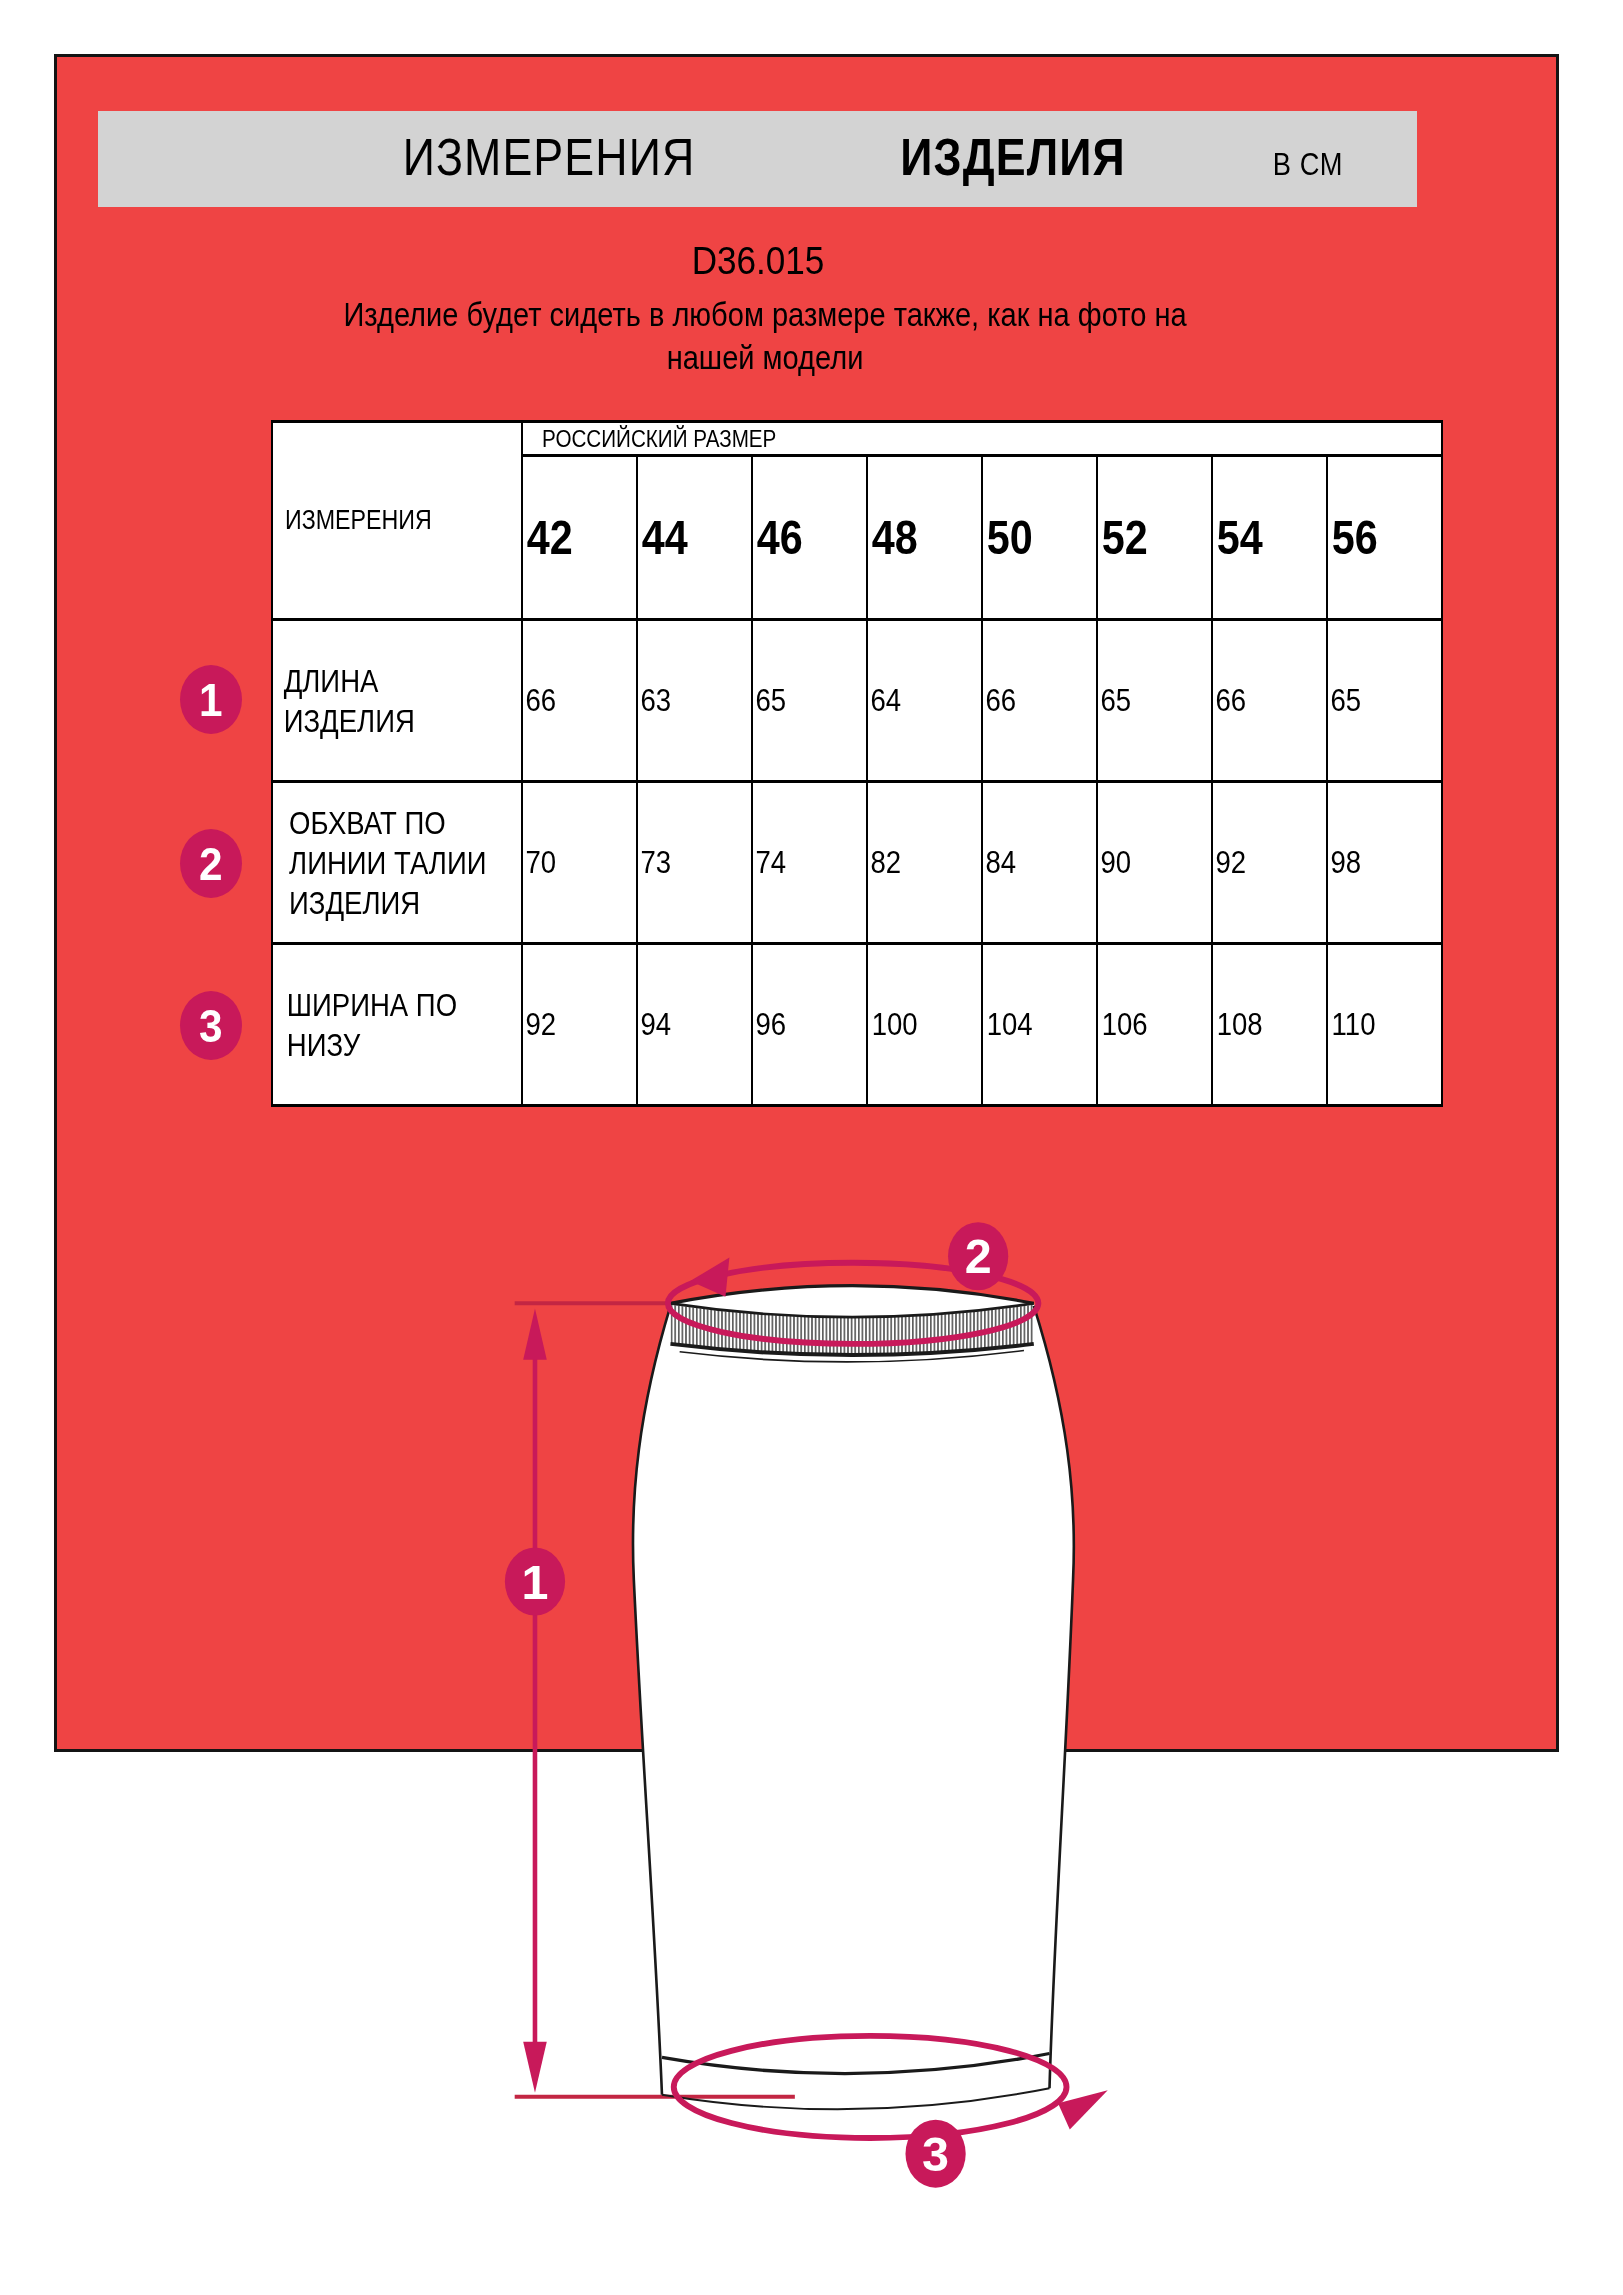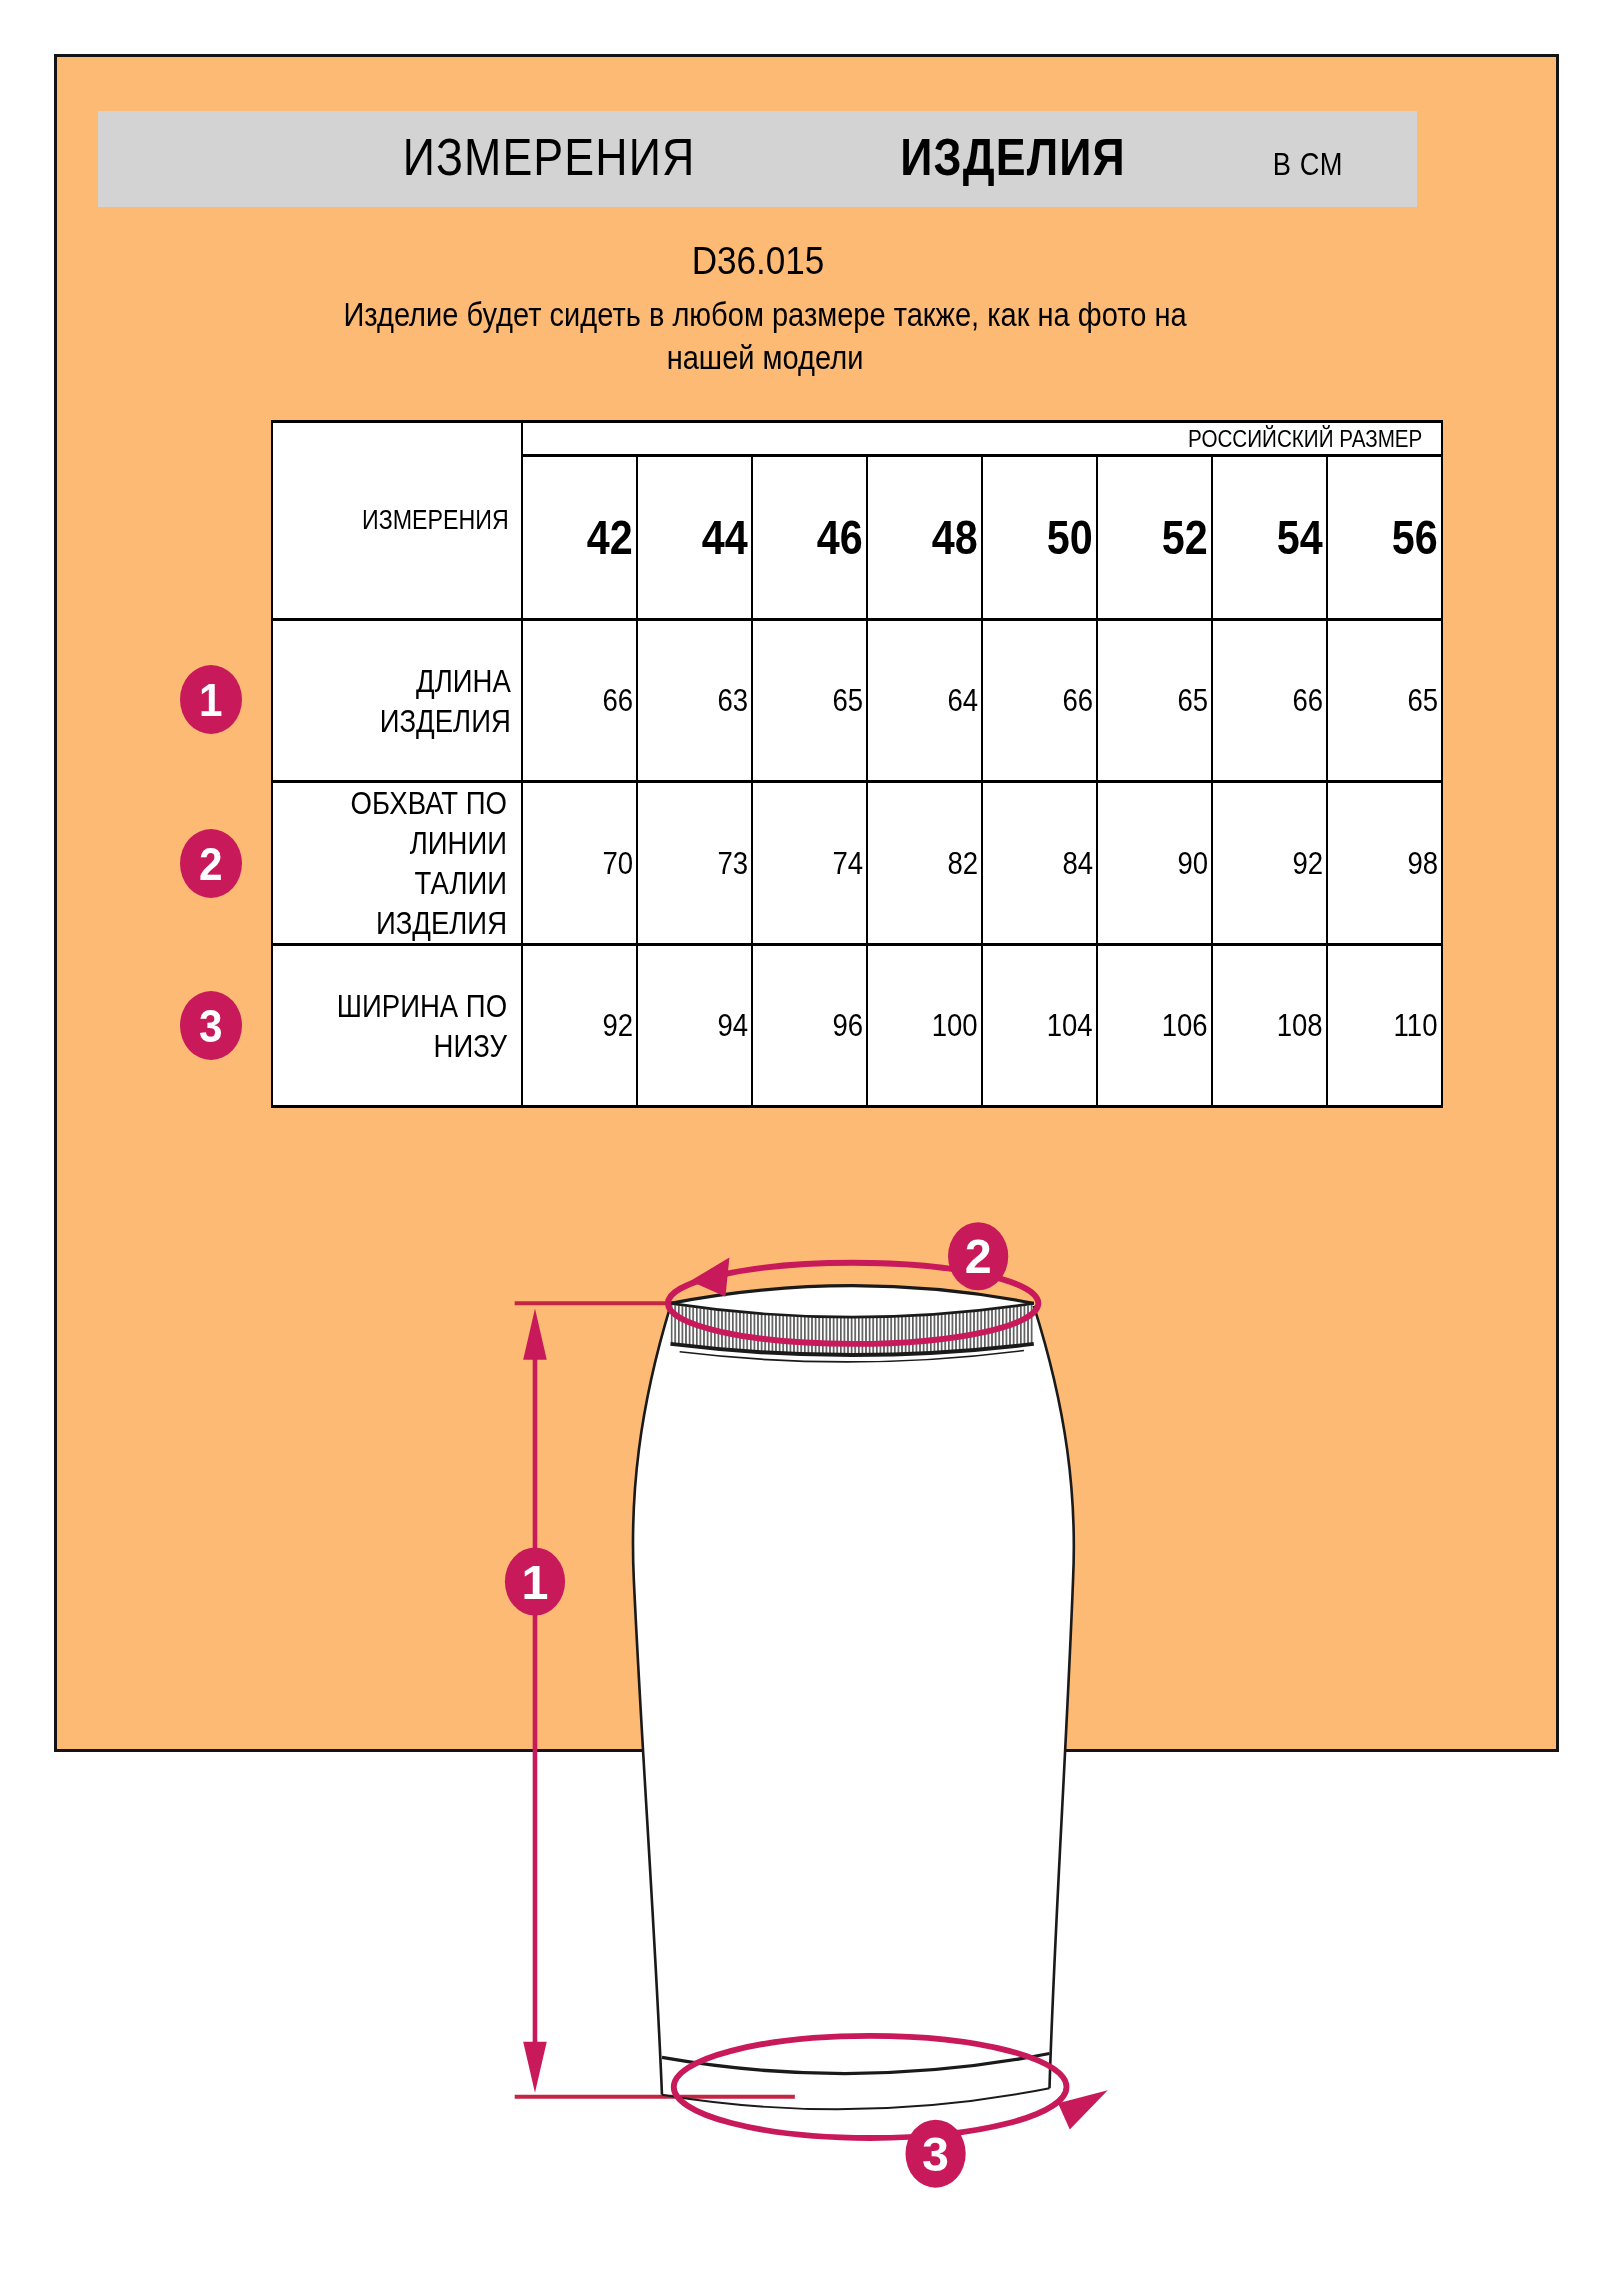--- a/index.html
+++ b/index.html
@@ -4,21 +4,21 @@
 <style>
   * { margin:0; padding:0; box-sizing:border-box; }
   html,body { background:#ffffff; }
   body {
     width:1623px; height:2295px; position:relative;
     font-family:"Liberation Sans","DejaVu Sans",sans-serif;
     color:#000;
   }
   .frame {
     position:absolute; left:54px; top:54px; width:1505px; height:1698px;
-    border:3.9px solid #141414; background:#fdba74;
+    border:3.9px solid #141414; background:#ef4444;
   }
   
   .cond { display:inline-block; transform:scaleX(0.86); white-space:pre-line; }
 
   
   .banner {
     position:absolute; left:41px; top:54px; width:1319px; height:96px;
     background:#d3d3d3;
   }
   .banner .t1 { position:absolute; left:451px; top:15.7px; font-size:52px; font-weight:500;
@@ -41,21 +41,21 @@
     white-space:pre-line; width:1178px;
   }
 
   
   table.size-table {
     position:absolute; left:214px; top:363px; width:1166px;
     border-collapse:collapse; table-layout:fixed;
   }
   table.size-table td {
     border:2px solid #000; border-top-width:3.9px; border-bottom-width:3.9px;
-    text-align:right; vertical-align:middle; background:#fff;padding-left:48px;
+    text-align:left; vertical-align:middle; background:#fff;
   }
   td.corner   { font-size:27px; }
   td.szhead   { height:34px; font-size:24px; }
   tr.r-sizes td { height:164px; font-size:48px; font-weight:800; }
   td.rowlabel { font-size:24px; line-height:1.25; }
   tr.r-data td { height:162px; font-size:32px; }
 
   
   .badge {
     position:absolute; width:62px; height:69px; border-radius:50%;

